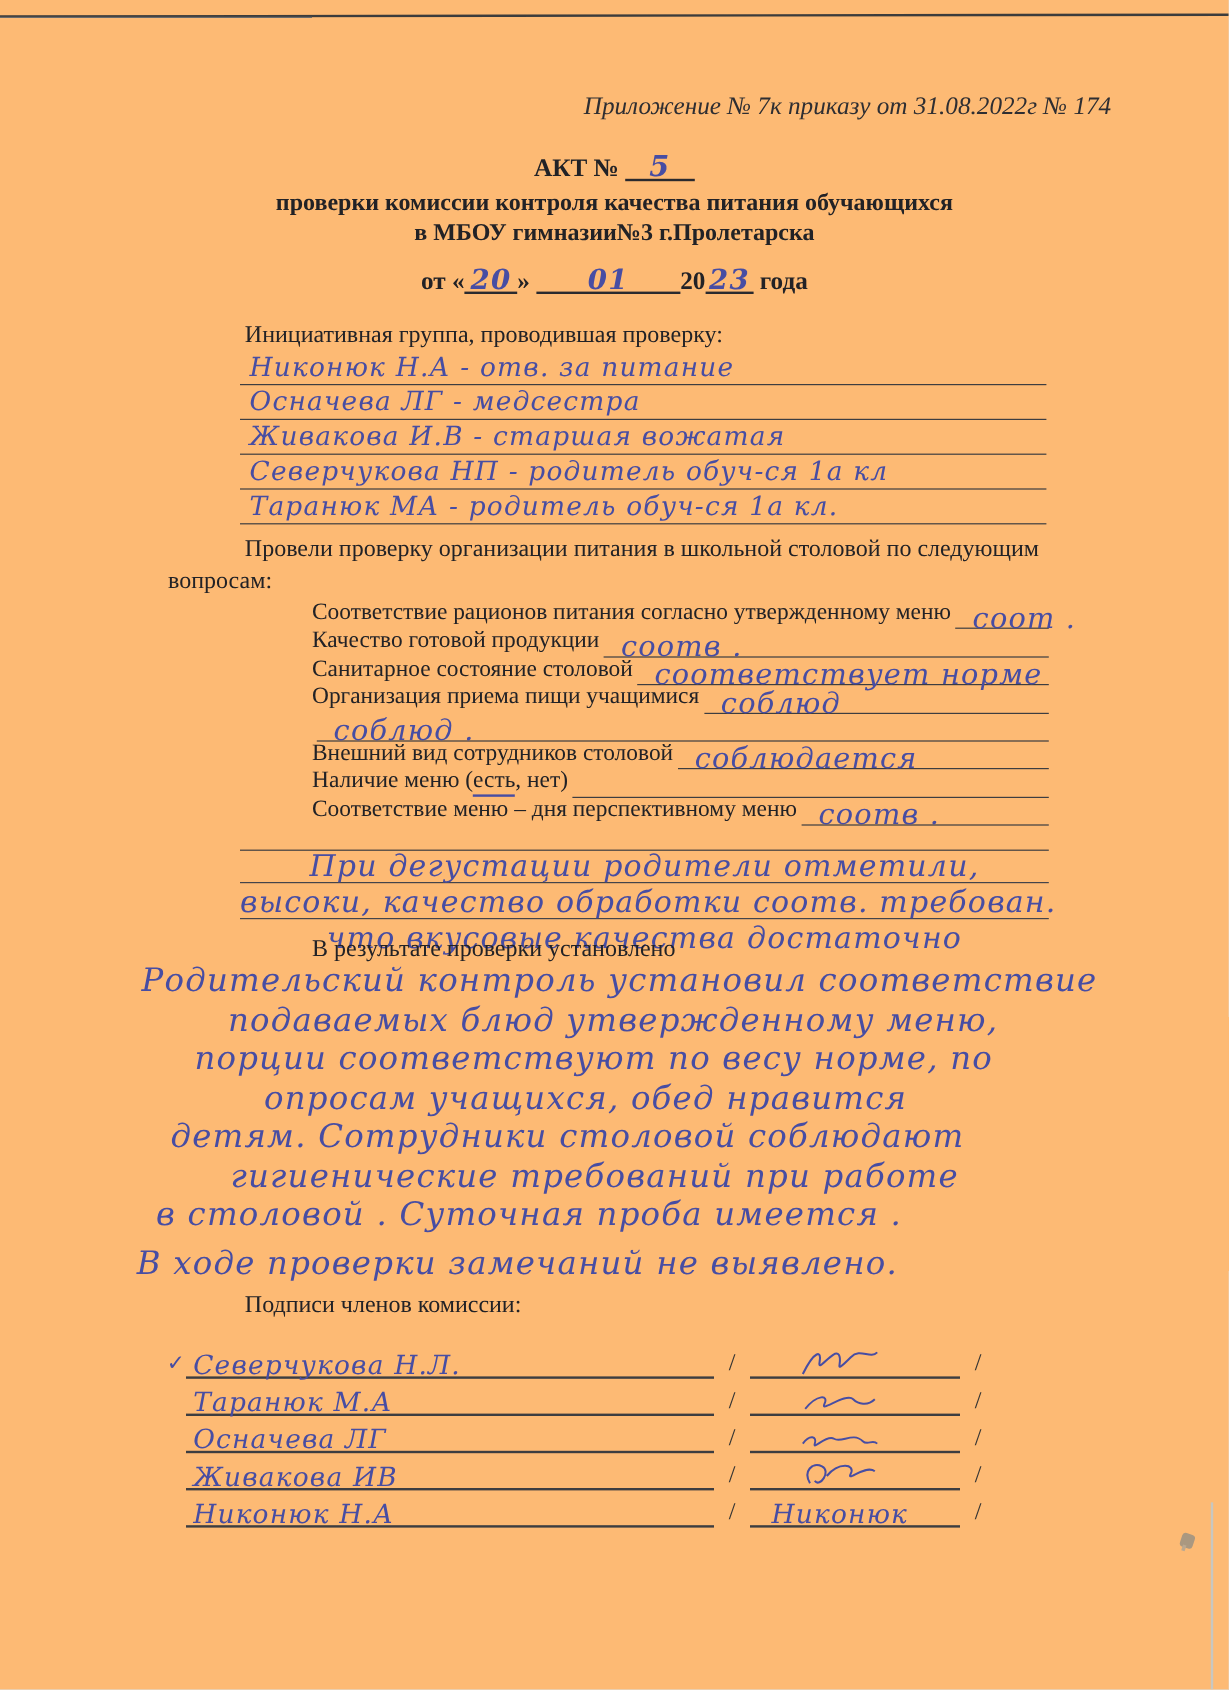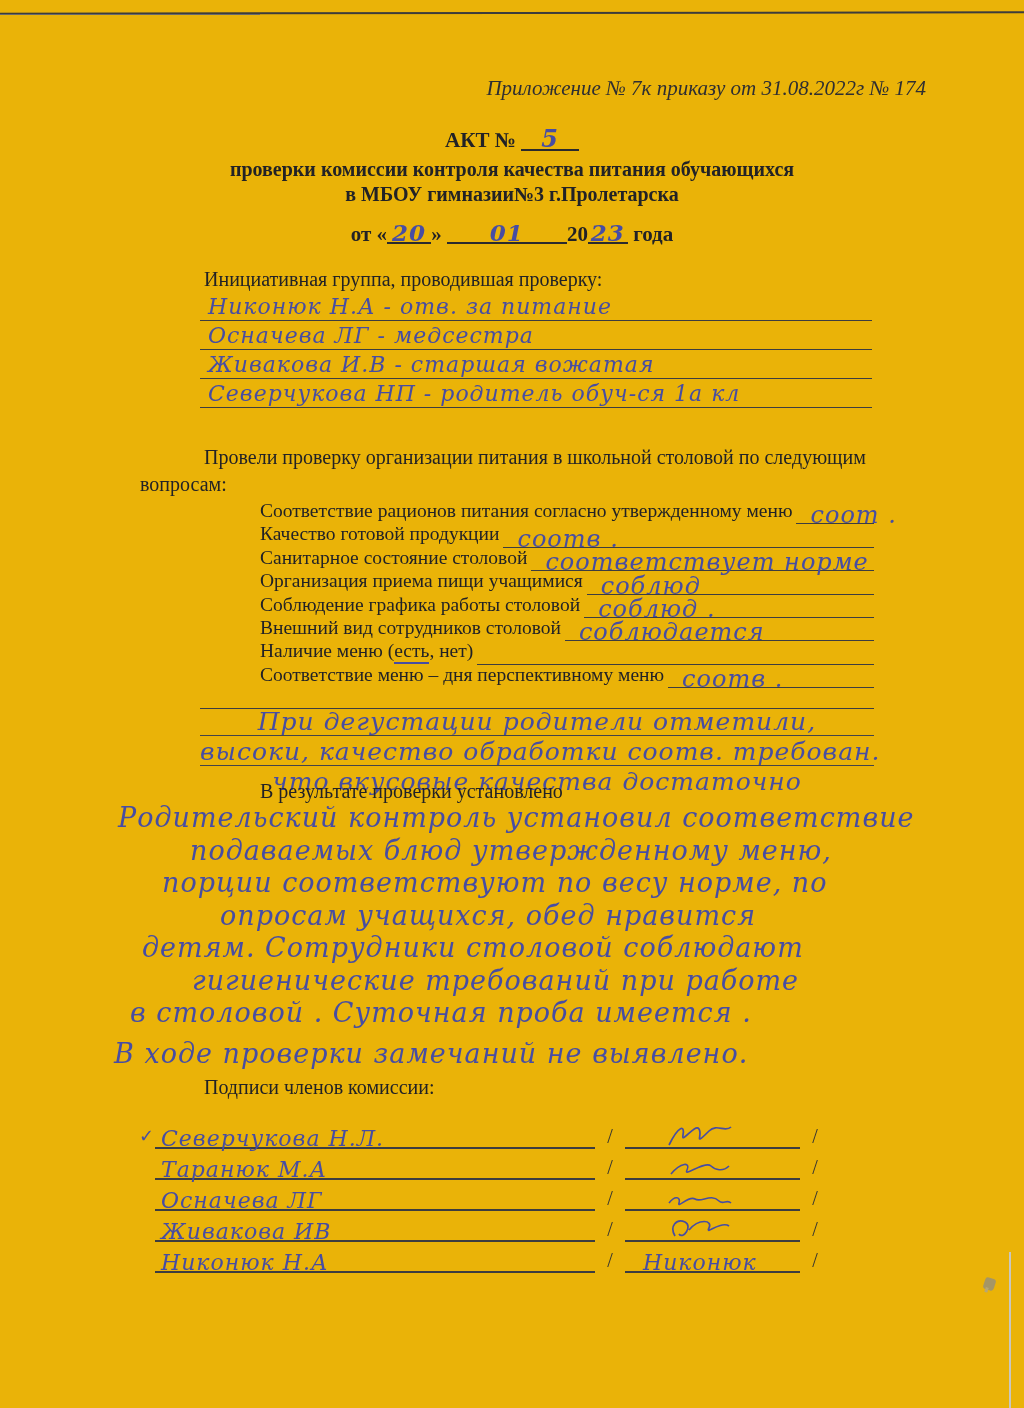--- a/index.html
+++ b/index.html
@@ -1,20 +1,20 @@
 <!DOCTYPE html>
 <html><head>
 <meta charset="utf-8">
 <style>
   html,body{margin:0;padding:0;background:#dededa;}
   .page{
     position:relative;
     width:1024px;height:1408px;
     margin:0 auto;
-    background:#eab308;
+    background:#fdba74;
     font-family:"Liberation Serif", serif;
     color:#222226;
     overflow:hidden;
     text-decoration:underline;
   }
   
   .scan-topline{position:absolute;top:12px;left:0;width:1024px;height:2px;background:#3c3c3c;transform:rotate(-0.08deg);}
   .scan-topline2{position:absolute;top:14px;left:0;width:260px;height:1px;background:#6a6a6a;}
   .scan-right-streak{position:absolute;top:1252px;left:1009px;width:2px;height:156px;background:#c8c7c0;}
   .scan-smudge{position:absolute;top:1278px;left:984px;width:11px;height:12px;background:#8f8d84;border-radius:3px;opacity:.75;transform:rotate(18deg);}
@@ -102,20 +102,21 @@
     <span>года</span>
   </div>
 
   <div class="group-label">Инициативная группа, проводившая проверку:</div>
 
   <div class="members">
     <div class="member-row"><span class="hand">Никонюк Н.А - отв. за питание</span></div>
     <div class="member-row"><span class="hand">Осначева ЛГ - медсестра</span></div>
     <div class="member-row"><span class="hand">Живакова И.В - старшая вожатая</span></div>
     <div class="member-row"><span class="hand">Северчукова НП - родитель обуч-ся 1а кл</span></div>
+    <div class="member-row"><span class="hand">Таранюк МА - родитель обуч-ся 1а кл.</span></div>
   </div>
 
   <div class="intro">Провели проверку организации питания в школьной столовой по следующим вопросам:</div>
 
   <div class="checklist">
     <div class="check-row">
       <span>Соответствие рационов питания согласно утвержденному меню</span>
       <span class="fill">
           <span class="ans hand">соот .</span>
         </span>
@@ -132,21 +133,20 @@
           <span class="ans hand">соответствует норме</span>
         </span>
     </div>
     <div class="check-row">
       <span>Организация приема пищи учащимися</span>
       <span class="fill">
           <span class="ans hand">соблюд</span>
         </span>
     </div>
     <div class="check-row">
-      <span>Соблюдение графика работы столовой</span>
       <span class="fill">
           <span class="ans hand">соблюд .</span>
         </span>
     </div>
     <div class="check-row">
       <span>Внешний вид сотрудников столовой</span>
       <span class="fill">
           <span class="ans hand">соблюдается</span>
         </span>
     </div>

